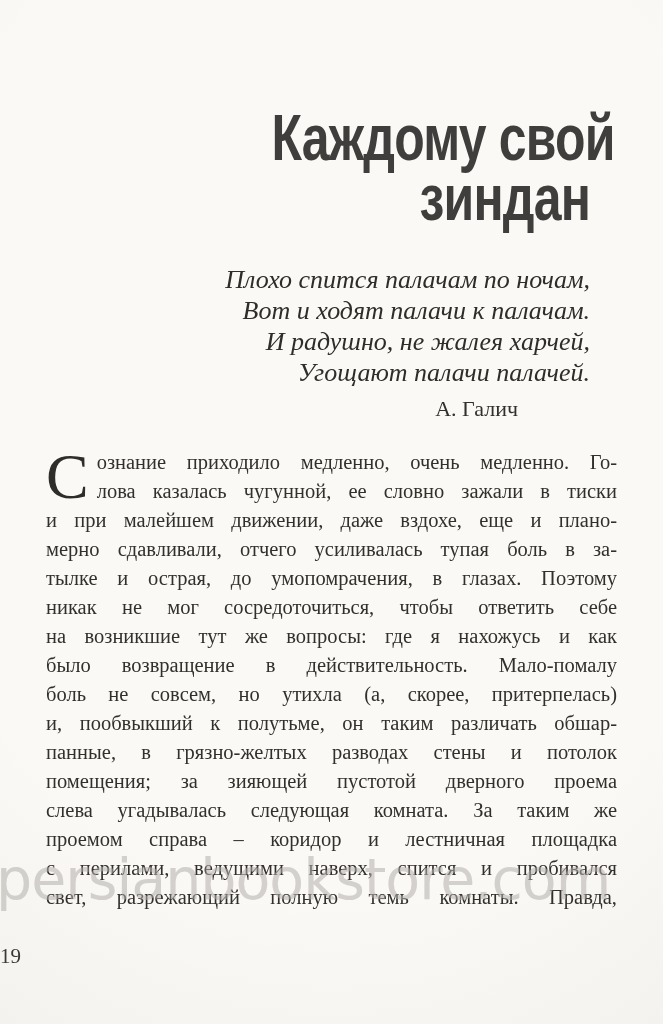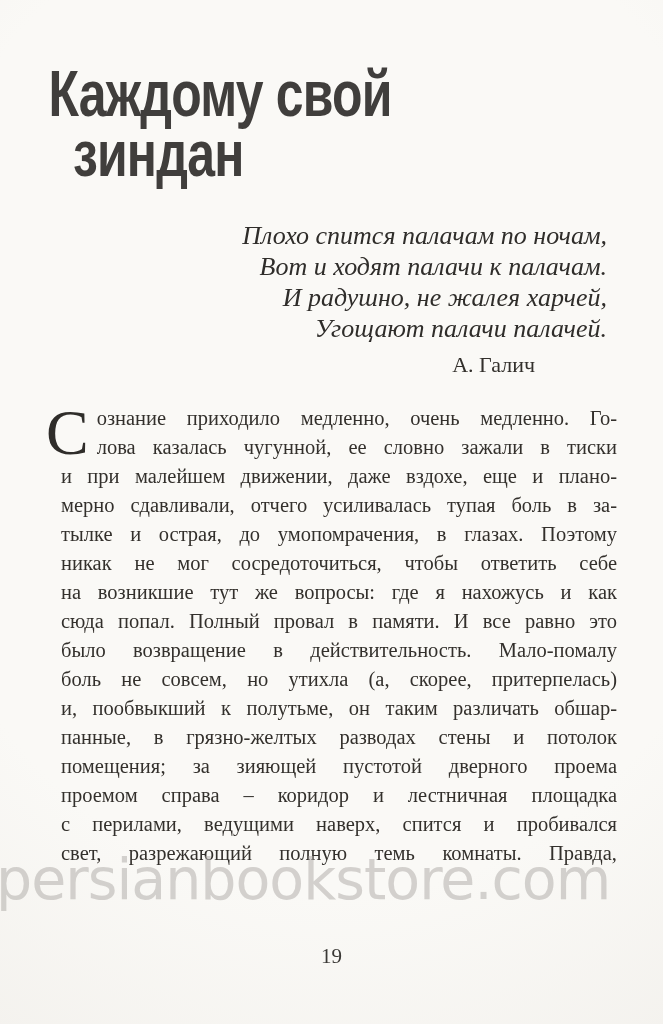--- a/index.html
+++ b/index.html
@@ -15,40 +15,40 @@
     margin: 0 auto;
     overflow: hidden;
     background:
       radial-gradient(ellipse 120% 90% at 50% 38%, #faf9f6 55%, #f3f1ed 85%, #e9e7e2 100%);
     color: #33302c;
   }
 
   
   .title {
     margin: 0;
-    padding-top: 64px;
-    text-align: left;
+    padding-top: 108px;
+    text-align: right;
     font-family: "Liberation Sans", sans-serif;
     font-weight: 700;
     font-size: 64px;
     line-height: 60px;
     color: #403e3c;
     letter-spacing: -1px;
   }
   .title-line {
     display: inline-block;
     transform: scaleX(0.78);
     transform-origin: 50% 50%;
   }
   .title-line + .title-line { display: block; }
 
   
   .epigraph {
     margin-top: 36px;
-    padding-right: 56px;
+    padding-right: 73px;
     text-align: right;
     font-style: italic;
     font-size: 26px;
     line-height: 31px;
     color: #2f2d2a;
   }
   .attribution {
     margin-top: 8px;
     padding-right: 72px;
     text-align: right;
@@ -71,21 +71,20 @@
     float: left;
     font-size: 64px;
     line-height: 50px;
     padding: 4px 8px 0 0;
     color: #2f2d2a;
   }
   .body-line {
     text-align: justify;
     text-align-last: justify;
     white-space: normal;
-    margin-left: 15px;
   }
 
   
   .watermark {
     position: absolute;
     top: 846px;
     left: -4px;
     width: 671px;
     font-family: "DejaVu Sans", sans-serif;
     font-size: 57px;
@@ -94,21 +93,20 @@
     color: rgba(178, 175, 171, 0.55);
     pointer-events: none;
   }
 
   
   .page-number {
     position: absolute;
     top: 944px;
     left: 0;
     width: 100%;
-    text-align: center;
     font-size: 21px;
     color: #3a3835;
   }
 </style>
 </head>
 <body>
 
 <div class="page">
 
   <h1 class="title">
@@ -126,26 +124,26 @@
 
   <div class="body-text">
     <span class="drop-cap">С</span>
     <div class="body-line">ознание приходило медленно, очень медленно. Го-</div>
     <div class="body-line">лова казалась чугунной, ее словно зажали в тиски</div>
     <div class="body-line">и при малейшем движении, даже вздохе, еще и плано-</div>
     <div class="body-line">мерно сдавливали, отчего усиливалась тупая боль в за-</div>
     <div class="body-line">тылке и острая, до умопомрачения, в глазах. Поэтому</div>
     <div class="body-line">никак не мог сосредоточиться, чтобы ответить себе</div>
     <div class="body-line">на возникшие тут же вопросы: где я нахожусь и как</div>
-    <div class="body-line">сюда попал. Полный провал в памяти. И все равно это</div>
     <div class="body-line">было возвращение в действительность. Мало-помалу</div>
     <div class="body-line">боль не совсем, но утихла (а, скорее, притерпелась)</div>
     <div class="body-line">и, пообвыкший к полутьме, он таким различать обшар-</div>
     <div class="body-line">панные, в грязно-желтых разводах стены и потолок</div>
     <div class="body-line">помещения; за зияющей пустотой дверного проема</div>
+    <div class="body-line">слева угадывалась следующая комната. За таким же</div>
     <div class="body-line">проемом справа – коридор и лестничная площадка</div>
     <div class="body-line">с перилами, ведущими наверх, спится и пробивался</div>
     <div class="body-line">свет, разрежающий полную темь комнаты. Правда,</div>
   </div>
 
   <div class="watermark">persianbookstore.com</div>
 
   <div class="page-number">19</div>
 
 </div>

